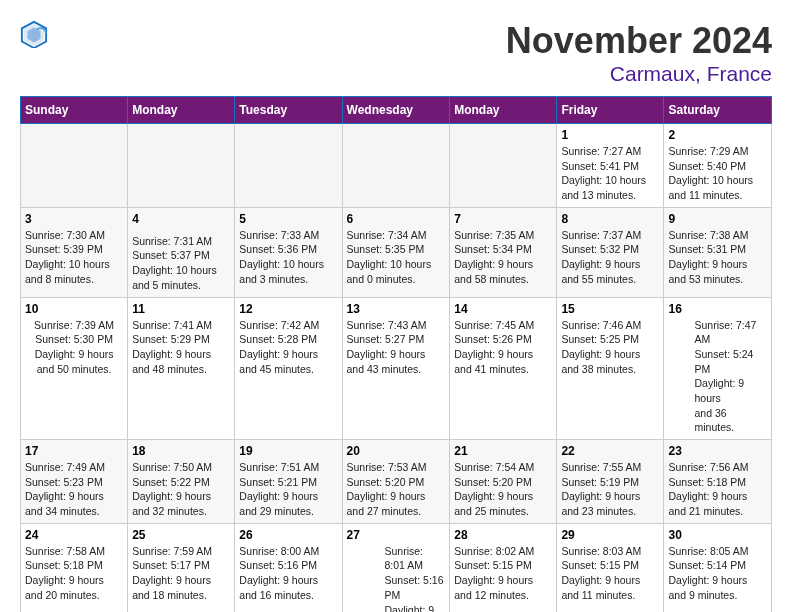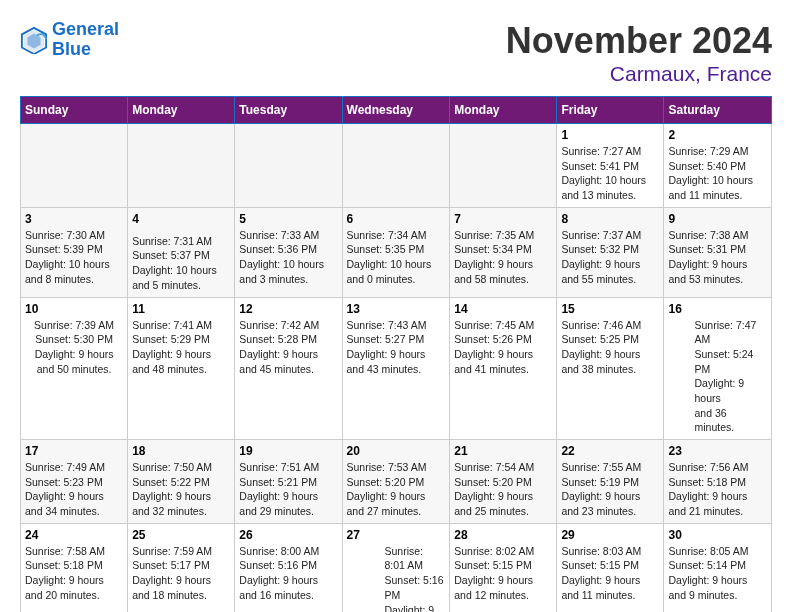--- a/index.html
+++ b/index.html
@@ -84,24 +84,20 @@
 <body>
 
 <div class="header">
   <div class="logo">
     <svg class="logo-icon" viewBox="0 0 30 30">
       <polygon points="15,4 26,10 26,22 15,28 4,22 4,10" fill="#1a6fc4" opacity="0.15"></polygon>
       <polygon points="15,2 28,9 28,23 15,30 2,23 2,9" fill="none" stroke="#1a6fc4" stroke-width="2"></polygon>
       <polygon points="15,8 22,12 22,20 15,24 8,20 8,12" fill="#1a6fc4" opacity="0.4"></polygon>
       <path d="M18 10 Q26 6 28 14" fill="none" stroke="#4a9fd4" stroke-width="2"></path>
     </svg>
-    <div>
-      <div style="font-size:18px;font-weight:bold;color:#1a6fc4;line-height:1.1;">General</div>
-      <div style="font-size:18px;font-weight:bold;color:#1a6fc4;line-height:1.1;">Blue</div>
-    </div>
   </div>
   <div class="title-area">
     <div class="month-title">November 2024</div>
     <div class="location">Carmaux, France</div>
   </div>
 </div>
 
 <table class="calendar">
   <thead>
     <tr>

